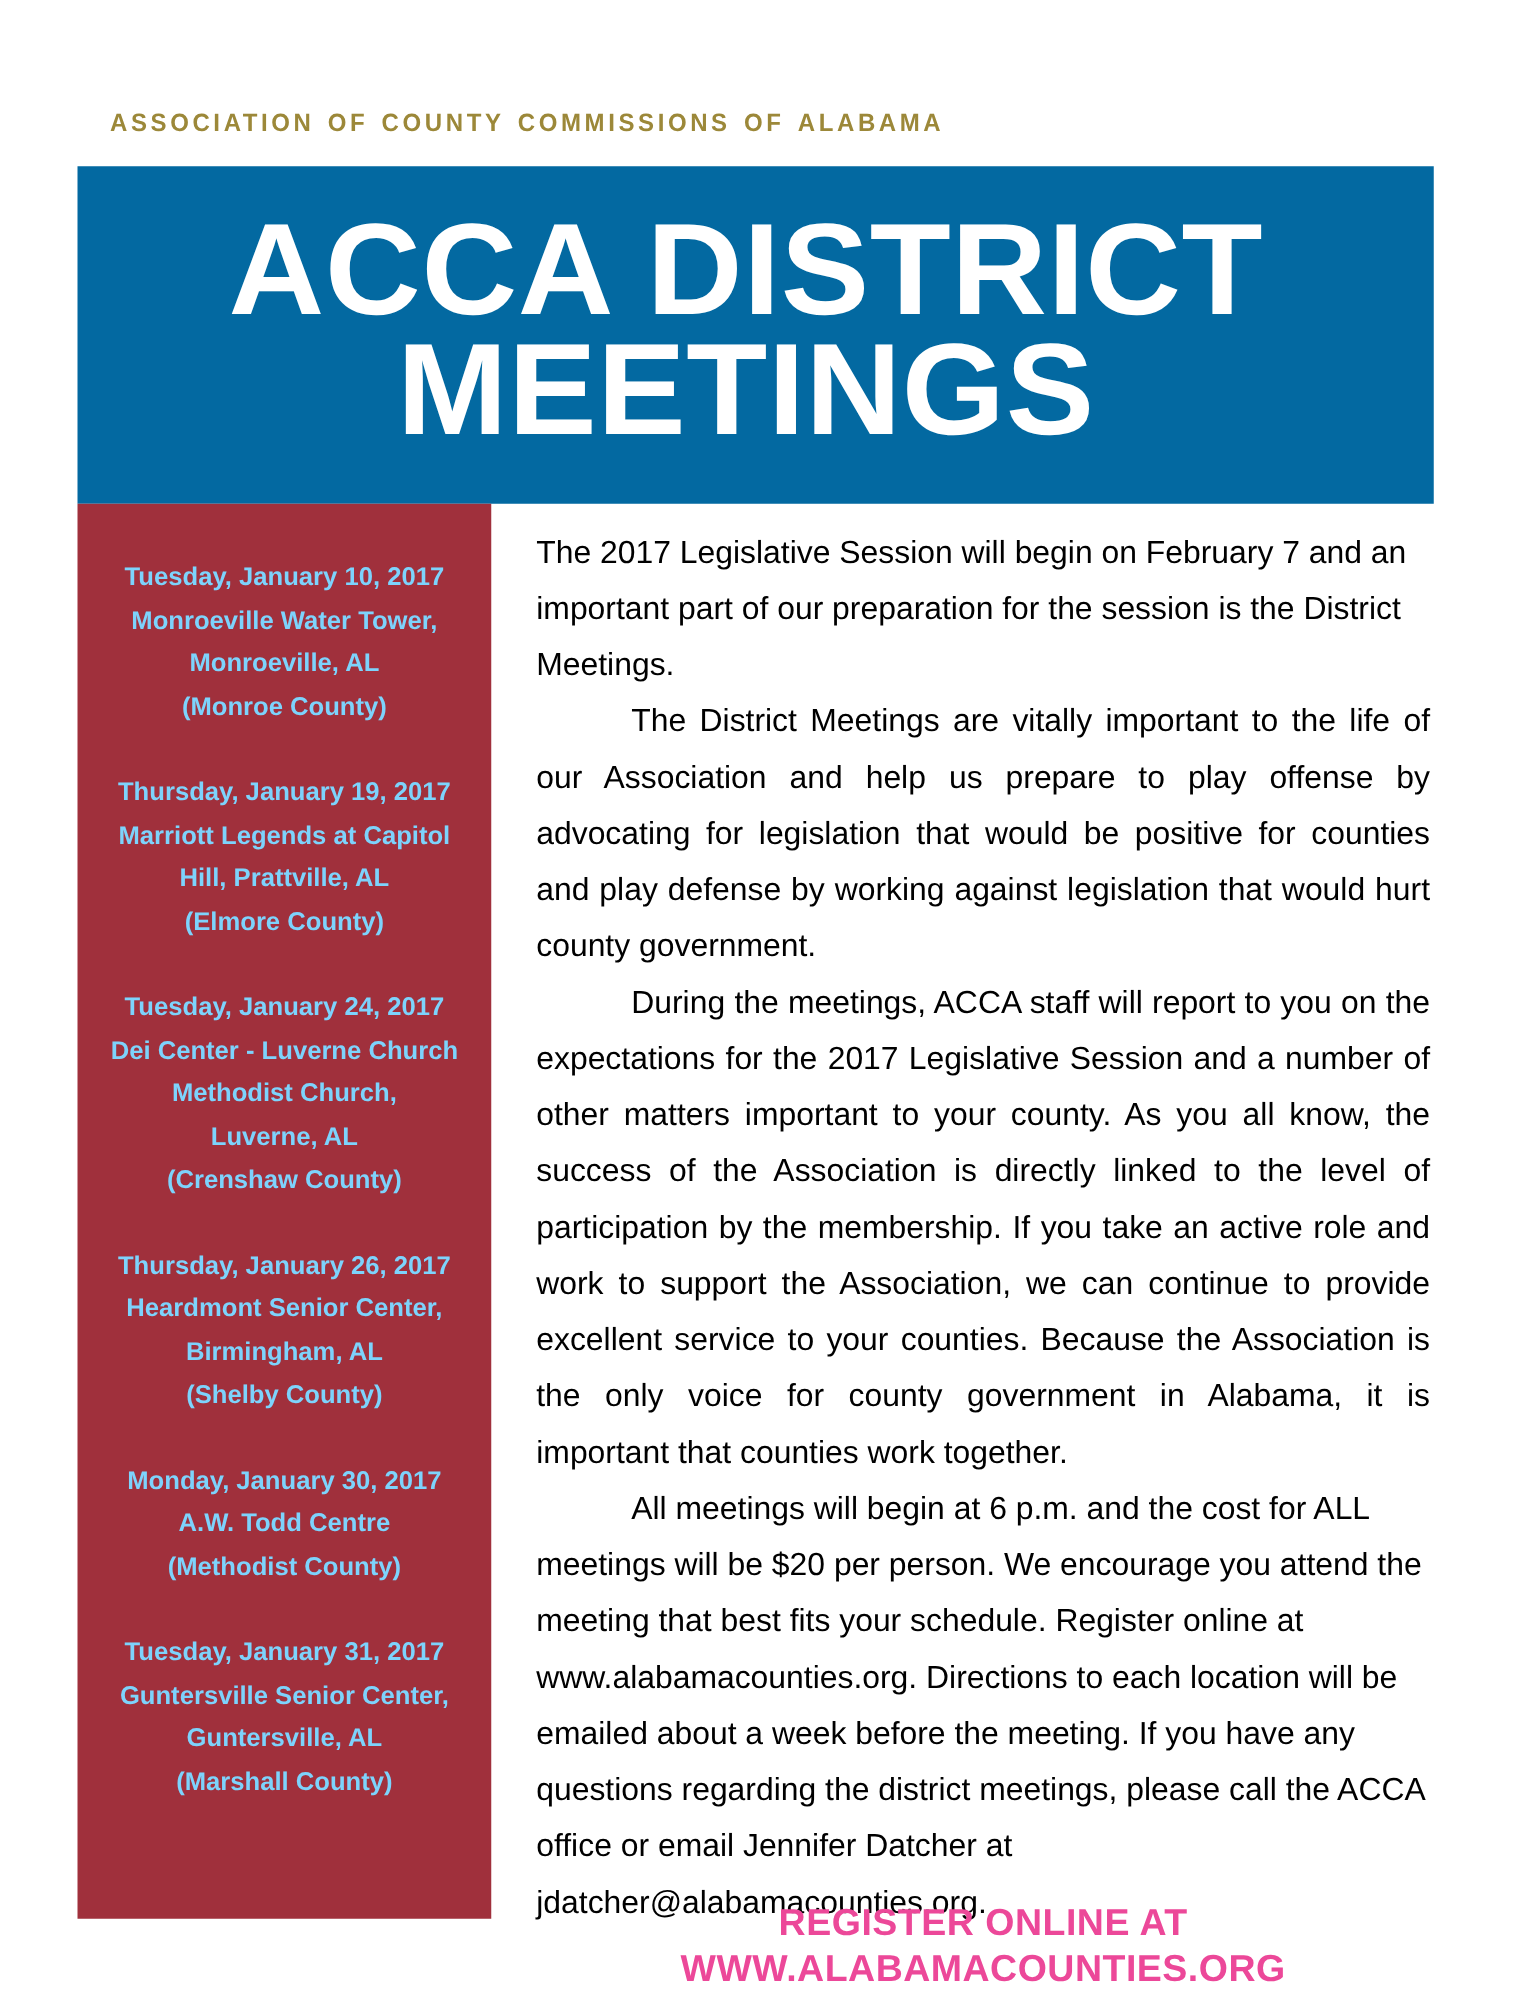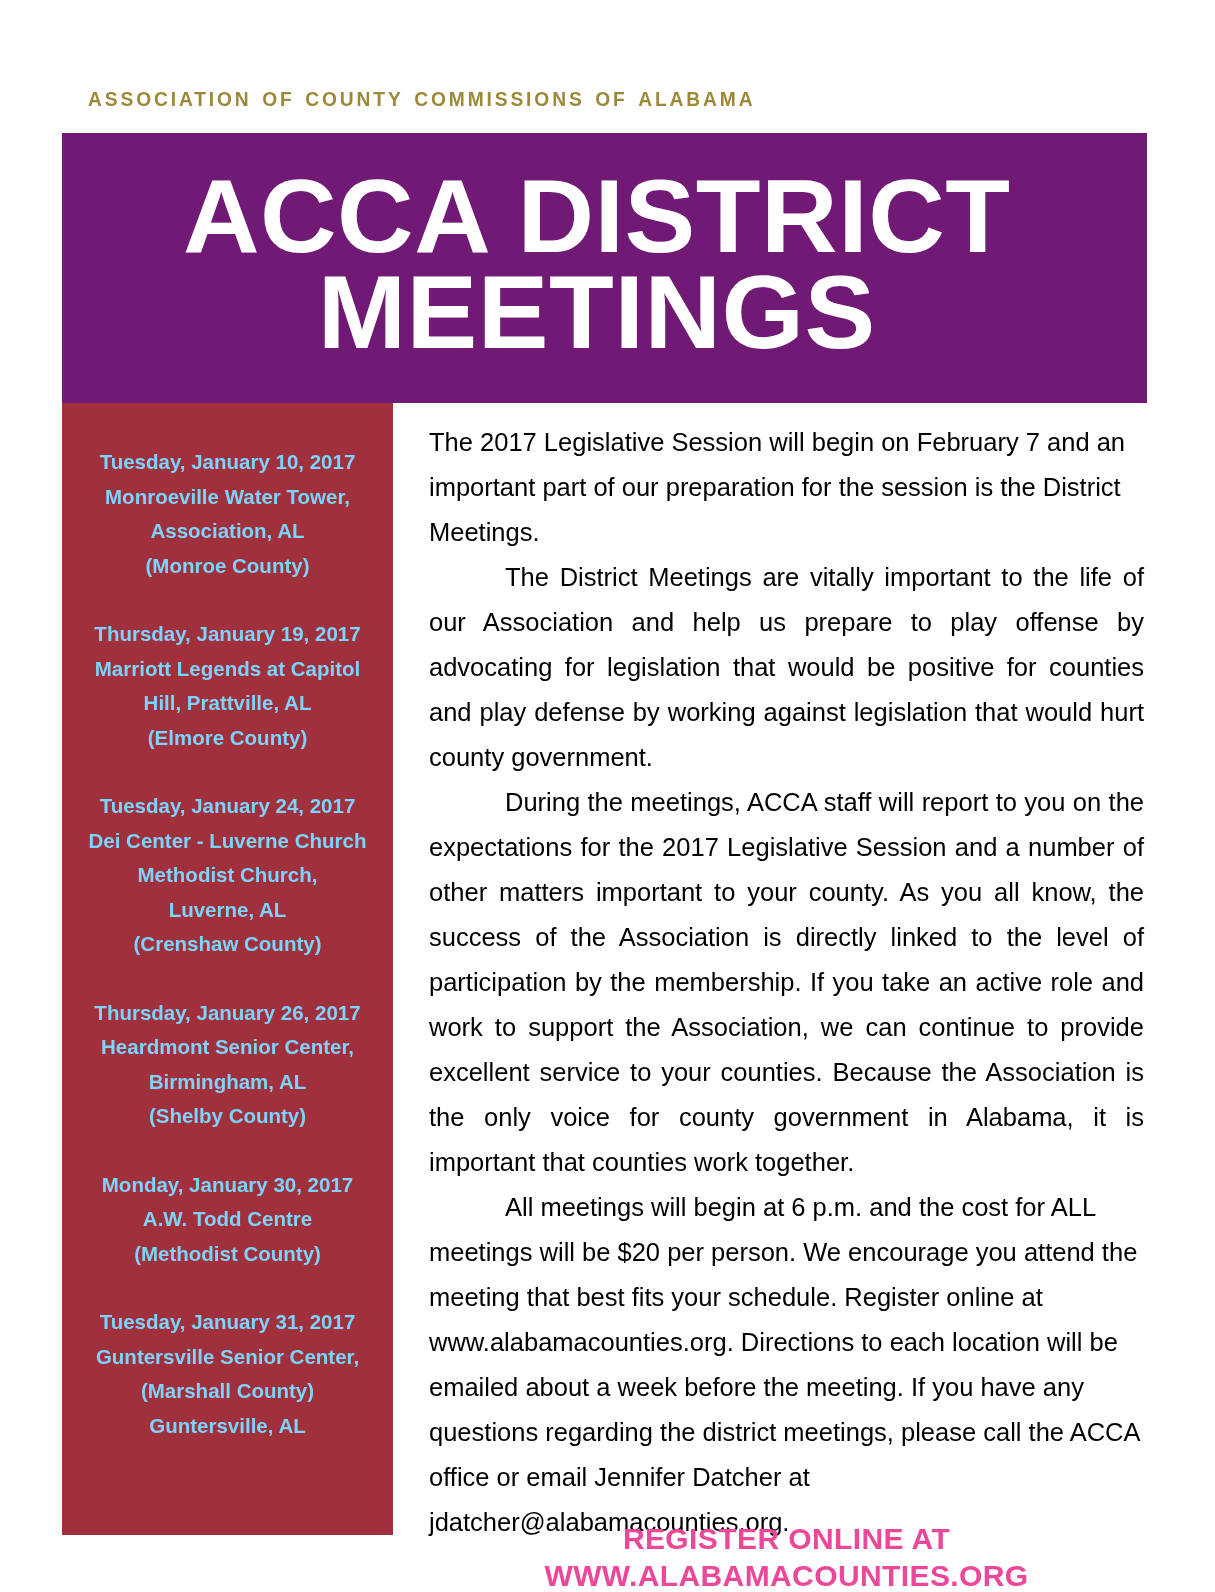--- a/index.html
+++ b/index.html
@@ -42,21 +42,21 @@
   }
   .org-line::first-letter { font-size: 29px; }
 
   
   .title-banner {
     position: absolute;
     left: 62px;
     top: 133px;
     width: 1085px;
     height: 270px;
-    background: #701a75;
+    background: #0369a1;
     display: flex;
     align-items: center;
     justify-content: center;
     box-sizing: border-box;
     padding: 0 40px 6px 24px;
   }
   .title-text {
     color: #ffffff;
     font-family: "Liberation Sans Narrow", "Liberation Sans", sans-serif;
     font-weight: 700;
@@ -137,21 +137,21 @@
       <div>ACCA DISTRICT</div>
       <div>MEETINGS</div>
     </div>
   </div>
 
   <div class="sidebar">
 
     <div class="meeting-block">
       <span class="meeting-line">Tuesday, January 10, 2017</span>
       <span class="meeting-line">Monroeville Water Tower,</span>
-      <span class="meeting-line">Association, AL</span>
+      <span class="meeting-line">Monroeville, AL</span>
       <span class="meeting-line">(Monroe County)</span>
     </div>
 
     <div class="meeting-block">
       <span class="meeting-line">Thursday, January 19, 2017</span>
       <span class="meeting-line">Marriott Legends at Capitol</span>
       <span class="meeting-line">Hill, Prattville, AL</span>
       <span class="meeting-line">(Elmore County)</span>
     </div>
 
@@ -172,22 +172,22 @@
 
     <div class="meeting-block">
       <span class="meeting-line">Monday, January 30, 2017</span>
       <span class="meeting-line">A.W. Todd Centre</span>
       <span class="meeting-line">(Methodist County)</span>
     </div>
 
     <div class="meeting-block">
       <span class="meeting-line">Tuesday, January 31, 2017</span>
       <span class="meeting-line">Guntersville Senior Center,</span>
+      <span class="meeting-line">Guntersville, AL</span>
       <span class="meeting-line">(Marshall County)</span>
-      <span class="meeting-line">Guntersville, AL</span>
     </div>
 
   </div>
 
   <div class="body-col">
     <p class="para first left">The 2017 Legislative Session will begin on February 7 and an important part of our preparation for the session is the District Meetings.</p>
     <p class="para justify">The District Meetings are vitally important to the life of our Association and help us prepare to play offense by advocating for legislation that would be positive for counties and play defense by working against legislation that would hurt county government.</p>
     <p class="para justify">During the meetings, ACCA staff will report to you on the expectations for the 2017 Legislative Session and a number of other matters important to your county.  As you all know, the success of the Association is directly linked to the level of participation by the membership.  If you take an active role and work to support the Association, we can continue to provide excellent service to your counties.  Because the Association is the only voice for county government in Alabama, it is important that counties work together.</p>
     <p class="para left">All meetings will begin at 6 p.m. and the cost for ALL meetings will be $20 per person.  We encourage you attend the meeting that best fits your schedule.  Register online at www.alabamacounties.org. Directions to each location will be emailed about a week before the meeting.  If you have any questions regarding the district meetings, please call the ACCA office or email Jennifer Datcher at jdatcher@alabamacounties.org.</p>
   </div>

